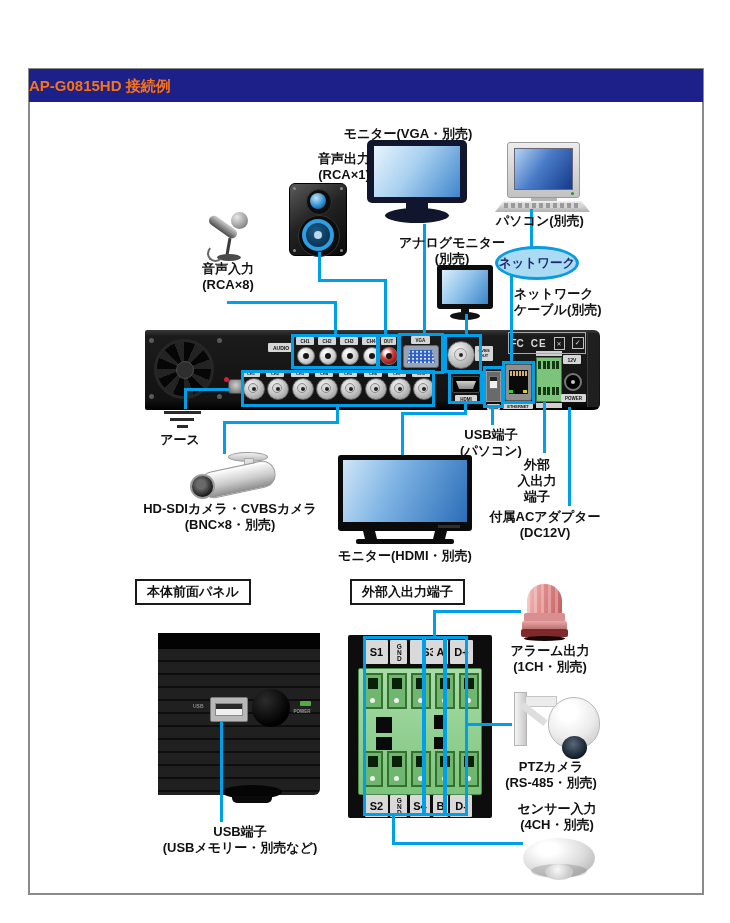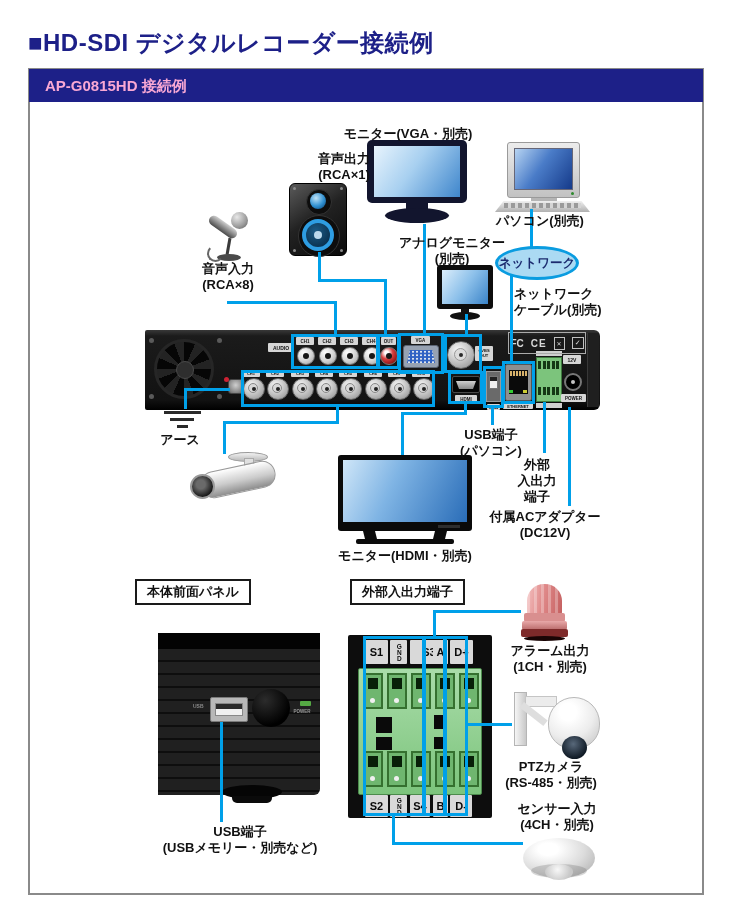--- a/index.html
+++ b/index.html
@@ -1,22 +1,22 @@
 <!DOCTYPE html>
 <html style="--accent: #00a0e9; --navy: #1d2088;"><head>
 <meta charset="utf-8">
 <style>
   html,body{margin:0;padding:0;background:#fff}
   .page{position:relative;width:730px;height:923px;background:#fff;overflow:hidden;
         font-family:"Liberation Sans","DejaVu Sans",sans-serif;}
   .abs{position:absolute}
   .title{position:absolute;left:28px;top:27px;font-size:24px;font-weight:bold;color:var(--navy,#1d2088);letter-spacing:.5px;white-space:nowrap}
   .frame{position:absolute;left:28px;top:68px;width:672px;height:823px;border:2px solid #8a8a8a;background:#fff}
-  .fh{position:absolute;left:-1px;top:-1px;right:-1px;height:33px;background:var(--navy,#1d2088);color:#f9a8d4;
-      font-size:15px;font-weight:bold;line-height:33px;padding-left:16px}
+  .fh{position:absolute;left:-1px;top:-1px;right:-1px;height:33px;background:var(--navy,#1d2088);color:#f97316;
+      font-size:15px;font-weight:bold;line-height:33px;padding-left:0}
   .cap{position:absolute;border:2px solid #1a1a1a;background:#fff;color:#111;font-size:13px;font-weight:bold;
        padding:2px 10px;white-space:nowrap}
   .lbl{position:absolute;transform:translateX(-50%);text-align:center;color:#111;font-size:13px;font-weight:bold;
        line-height:16px;white-space:nowrap}
   .lbl-l{position:absolute;text-align:left;color:#111;font-size:13px;font-weight:bold;line-height:16px;white-space:nowrap}
   .lbl span,.lbl-l span{display:block}
   .cl{position:absolute;background:var(--accent,#00a0e9)}
   .cb{position:absolute;border:3px solid var(--accent,#00a0e9);box-sizing:border-box}
   .port-lbl{position:absolute;background:#d6d6d6;color:#111;font-weight:bold;text-align:center;border-radius:1px;
             display:flex;align-items:center;justify-content:center;overflow:hidden}
@@ -47,21 +47,20 @@
   .tcell::after{content:"";position:absolute;left:5px;bottom:4px;width:5px;height:5px;border-radius:50%;background:#f0f0f0}
   .oval{position:absolute;border:3px solid #0a9ce0;border-radius:50%;background:#abdaf3;box-sizing:border-box;
         display:flex;align-items:center;justify-content:center;font-size:12.5px;font-weight:bold;color:#1b2a6e}
   .fcce{position:absolute;border:1px solid #aaa;display:flex;align-items:center;justify-content:center;gap:7px;color:#d8d8d8}
 </style>
 </head>
 <body>
 
 <div class="page">
 
-  <div class="title">■HD-SDI デジタルレコーダー接続例</div>
 
   <div class="frame">
     <div class="fh">AP-G0815HD 接続例</div>
   </div>
 
   <div class="cap" style="left:135px;top:579px">本体前面パネル</div>
   <div class="cap" style="left:350px;top:579px">外部入出力端子</div>
 
   <div class="abs" style="left:367px;top:140px;width:100px;height:84px">
     <div class="abs" style="left:0;top:0;width:100px;height:63px;background:#12152e;border-radius:5px"></div>
@@ -329,20 +328,24 @@
   </div>
   <div class="lbl-l" style="left:514px;top:286px">
     <span>ネットワーク</span>
     <span>ケーブル(別売)</span>
   </div>
   <div class="lbl" style="left:228px;top:261px">
     <span>音声入力</span>
     <span>(RCA×8)</span>
   </div>
   <div class="lbl" style="left:180px;top:432px">アース</div>
+  <div class="lbl" style="left:230px;top:501px">
+    <span>HD-SDIカメラ・CVBSカメラ</span>
+    <span>(BNC×8・別売)</span>
+  </div>
   <div class="lbl" style="left:405px;top:548px">モニター(HDMI・別売)</div>
   <div class="lbl" style="left:491px;top:427px">
     <span>USB端子</span>
     <span>(パソコン)</span>
   </div>
   <div class="lbl" style="left:537px;top:457px">
     <span>外部</span>
     <span>入出力</span>
     <span>端子</span>
   </div>

